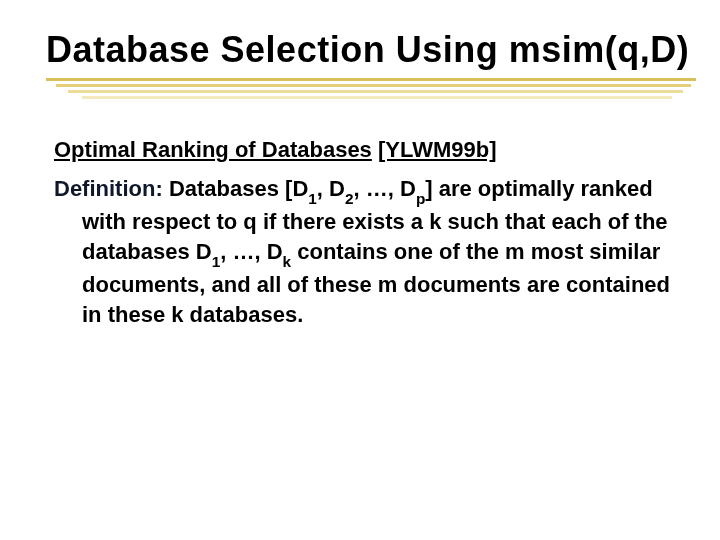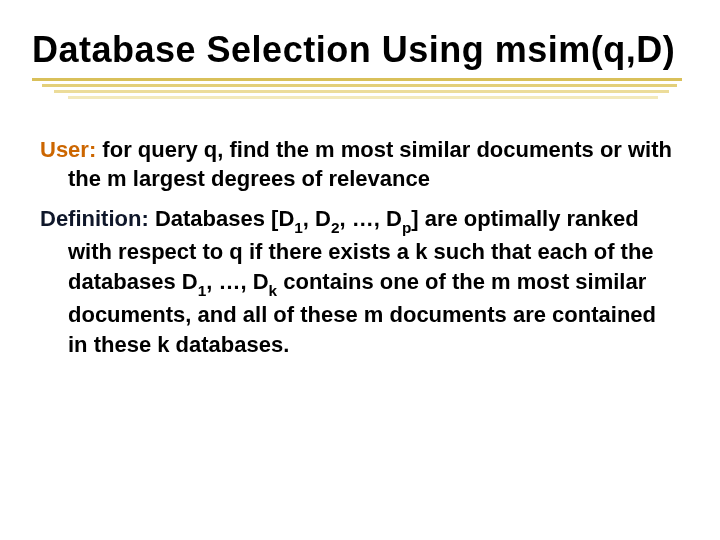--- a/index.html
+++ b/index.html
@@ -10,21 +10,21 @@
     background: #ffffff;
     font-family: "Trebuchet MS", "Verdana", sans-serif;
     color: #000000;
     overflow: hidden;
   }
   .slide {
     position: relative;
     width: 720px;
     height: 456px;
     box-sizing: border-box;
-    padding: 30px 30px 20px 32px;
+    padding: 30px 30px 20px 46px;
   }
   .title {
     font-size: 36px;
     font-weight: bold;
     line-height: 1.1;
     letter-spacing: 0.5px;
   }
   .underline-wrap {
     margin-top: 8px;
     margin-bottom: 36px;
@@ -66,23 +66,24 @@
 
   <div class="underline-wrap">
     <div class="uline u1"></div>
     <div class="uline u2"></div>
     <div class="uline u3"></div>
     <div class="uline u4"></div>
   </div>
 
   <div class="body">
 
+    <div class="para">
+      <span class="ul">Optimal Ranking of Databases</span>
+      <span> </span><span class="ul">[YLWM99b]</span>
+    </div>
 
-    <div class="para hang">
-      <span class="label-orange">User:</span><span> for query q, find the m most similar documents or with the m largest degrees of relevance</span>
-    </div>
 
     <div class="para hang">
       <span class="label-blue">Definition:</span><span> Databases [D</span><span class="sub">1</span><span>, D</span><span class="sub">2</span><span>, …, D</span><span class="sub">p</span><span>] are optimally ranked with respect to q if there exists a k such that each of the databases D</span><span class="sub">1</span><span>, …, D</span><span class="sub">k</span><span> contains one of the m most similar documents, and all of these m documents are contained in these k databases.</span>
     </div>
 
   </div>
 </div>
 
 </body></html>

